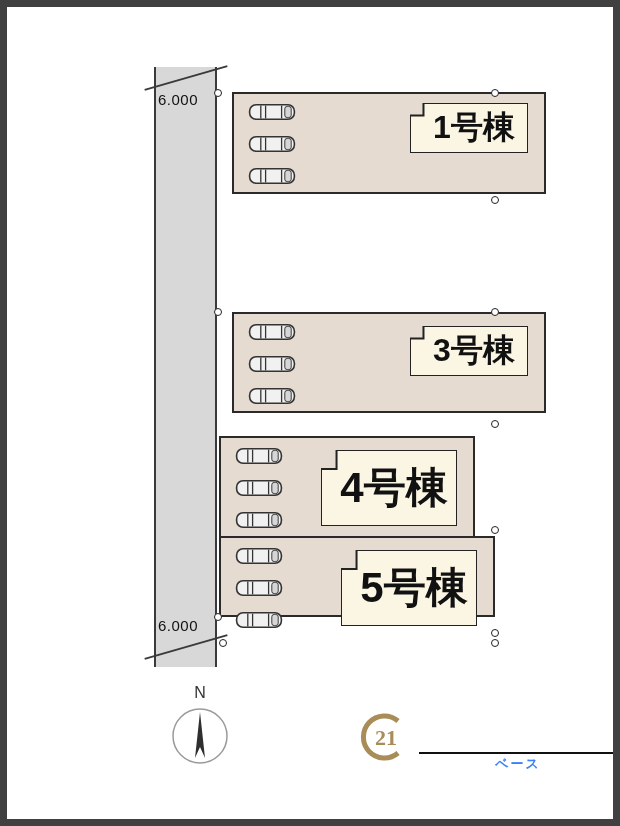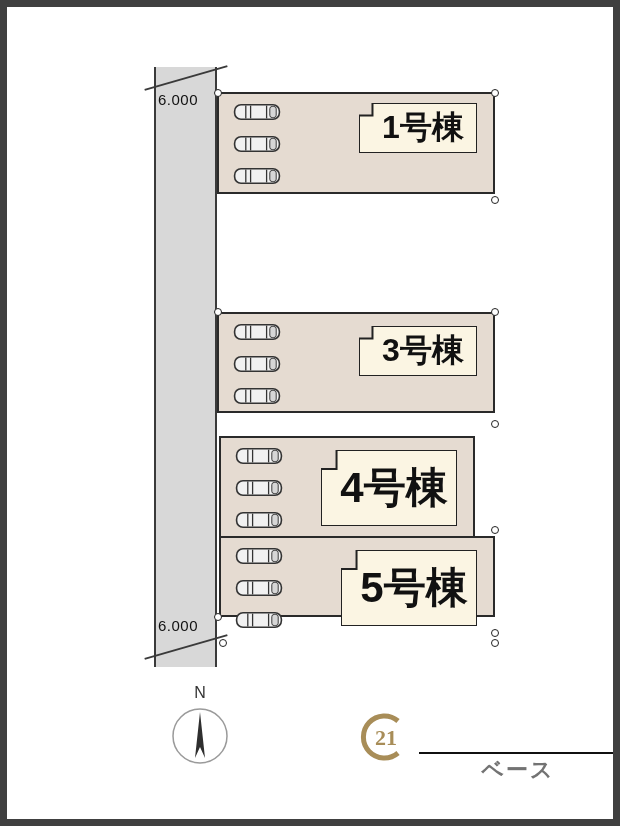--- a/index.html
+++ b/index.html
@@ -15,21 +15,21 @@
     box-sizing:border-box;
   }
   .tick{position:absolute;width:86px;height:2px;background:#3a3a3a;}
   .tick-top{left:136px;top:70px;transform:rotate(-16deg);}
   .tick-bottom{left:136px;top:639px;transform:rotate(-16deg);}
   .dim{position:absolute;font-size:15px;color:#111;letter-spacing:.5px;}
   .dim-top{left:151px;top:84px;}
   .dim-bottom{left:151px;top:610px;}
   
   .lot{
-    position:absolute;left:210px;width:278px;background:#e5dbd1;
+    position:absolute;left:225px;width:314px;background:#e5dbd1;
     border:2px solid #2a2a2a;box-sizing:border-box;
   }
   .lot1{top:85px;height:102px;}
   .lot2{top:194px;height:102px;}
   .lot3{top:305px;height:101px;}
   .lot4{top:417px;height:103px;left:212px;width:256px;margin-top:12px;}
   .lot5{top:529px;height:81px;left:212px;width:276px;}
   .car{position:absolute;left:14px;width:48px;height:20px;}
   .car.r1{top:8px;} .car.r2{top:40px;} .car.r3{top:72px;}
   .label-box{position:absolute;right:16px;}
@@ -53,21 +53,21 @@
   
   .brand{position:absolute;left:348px;top:698px;width:264px;height:70px;}
   .brand-emblem{position:absolute;left:0;top:4px;width:56px;height:56px;}
   .brand-name{
     position:absolute;left:62px;top:8px;font-family:"Liberation Serif", serif;
     font-size:29px;font-weight:600;color:#a88d58;letter-spacing:1px;white-space:nowrap;
   }
   .brand-rule{position:absolute;left:64px;top:47px;width:198px;height:2px;background:#101010;}
   .brand-store{
     position:absolute;left:64px;top:50px;width:198px;text-align:center;
-    font-size:22px;font-weight:600;color:#737373;letter-spacing:2px;
+    font-size:13px;font-weight:600;color:#3b82f6;letter-spacing:2px;
   }
 </style>
 </head>
 <body>
 
 <div class="canvas">
 
   <svg width="0" height="0" style="position:absolute" aria-hidden="true">
     <defs>
       <symbol id="car" viewBox="0 0 60 24">

